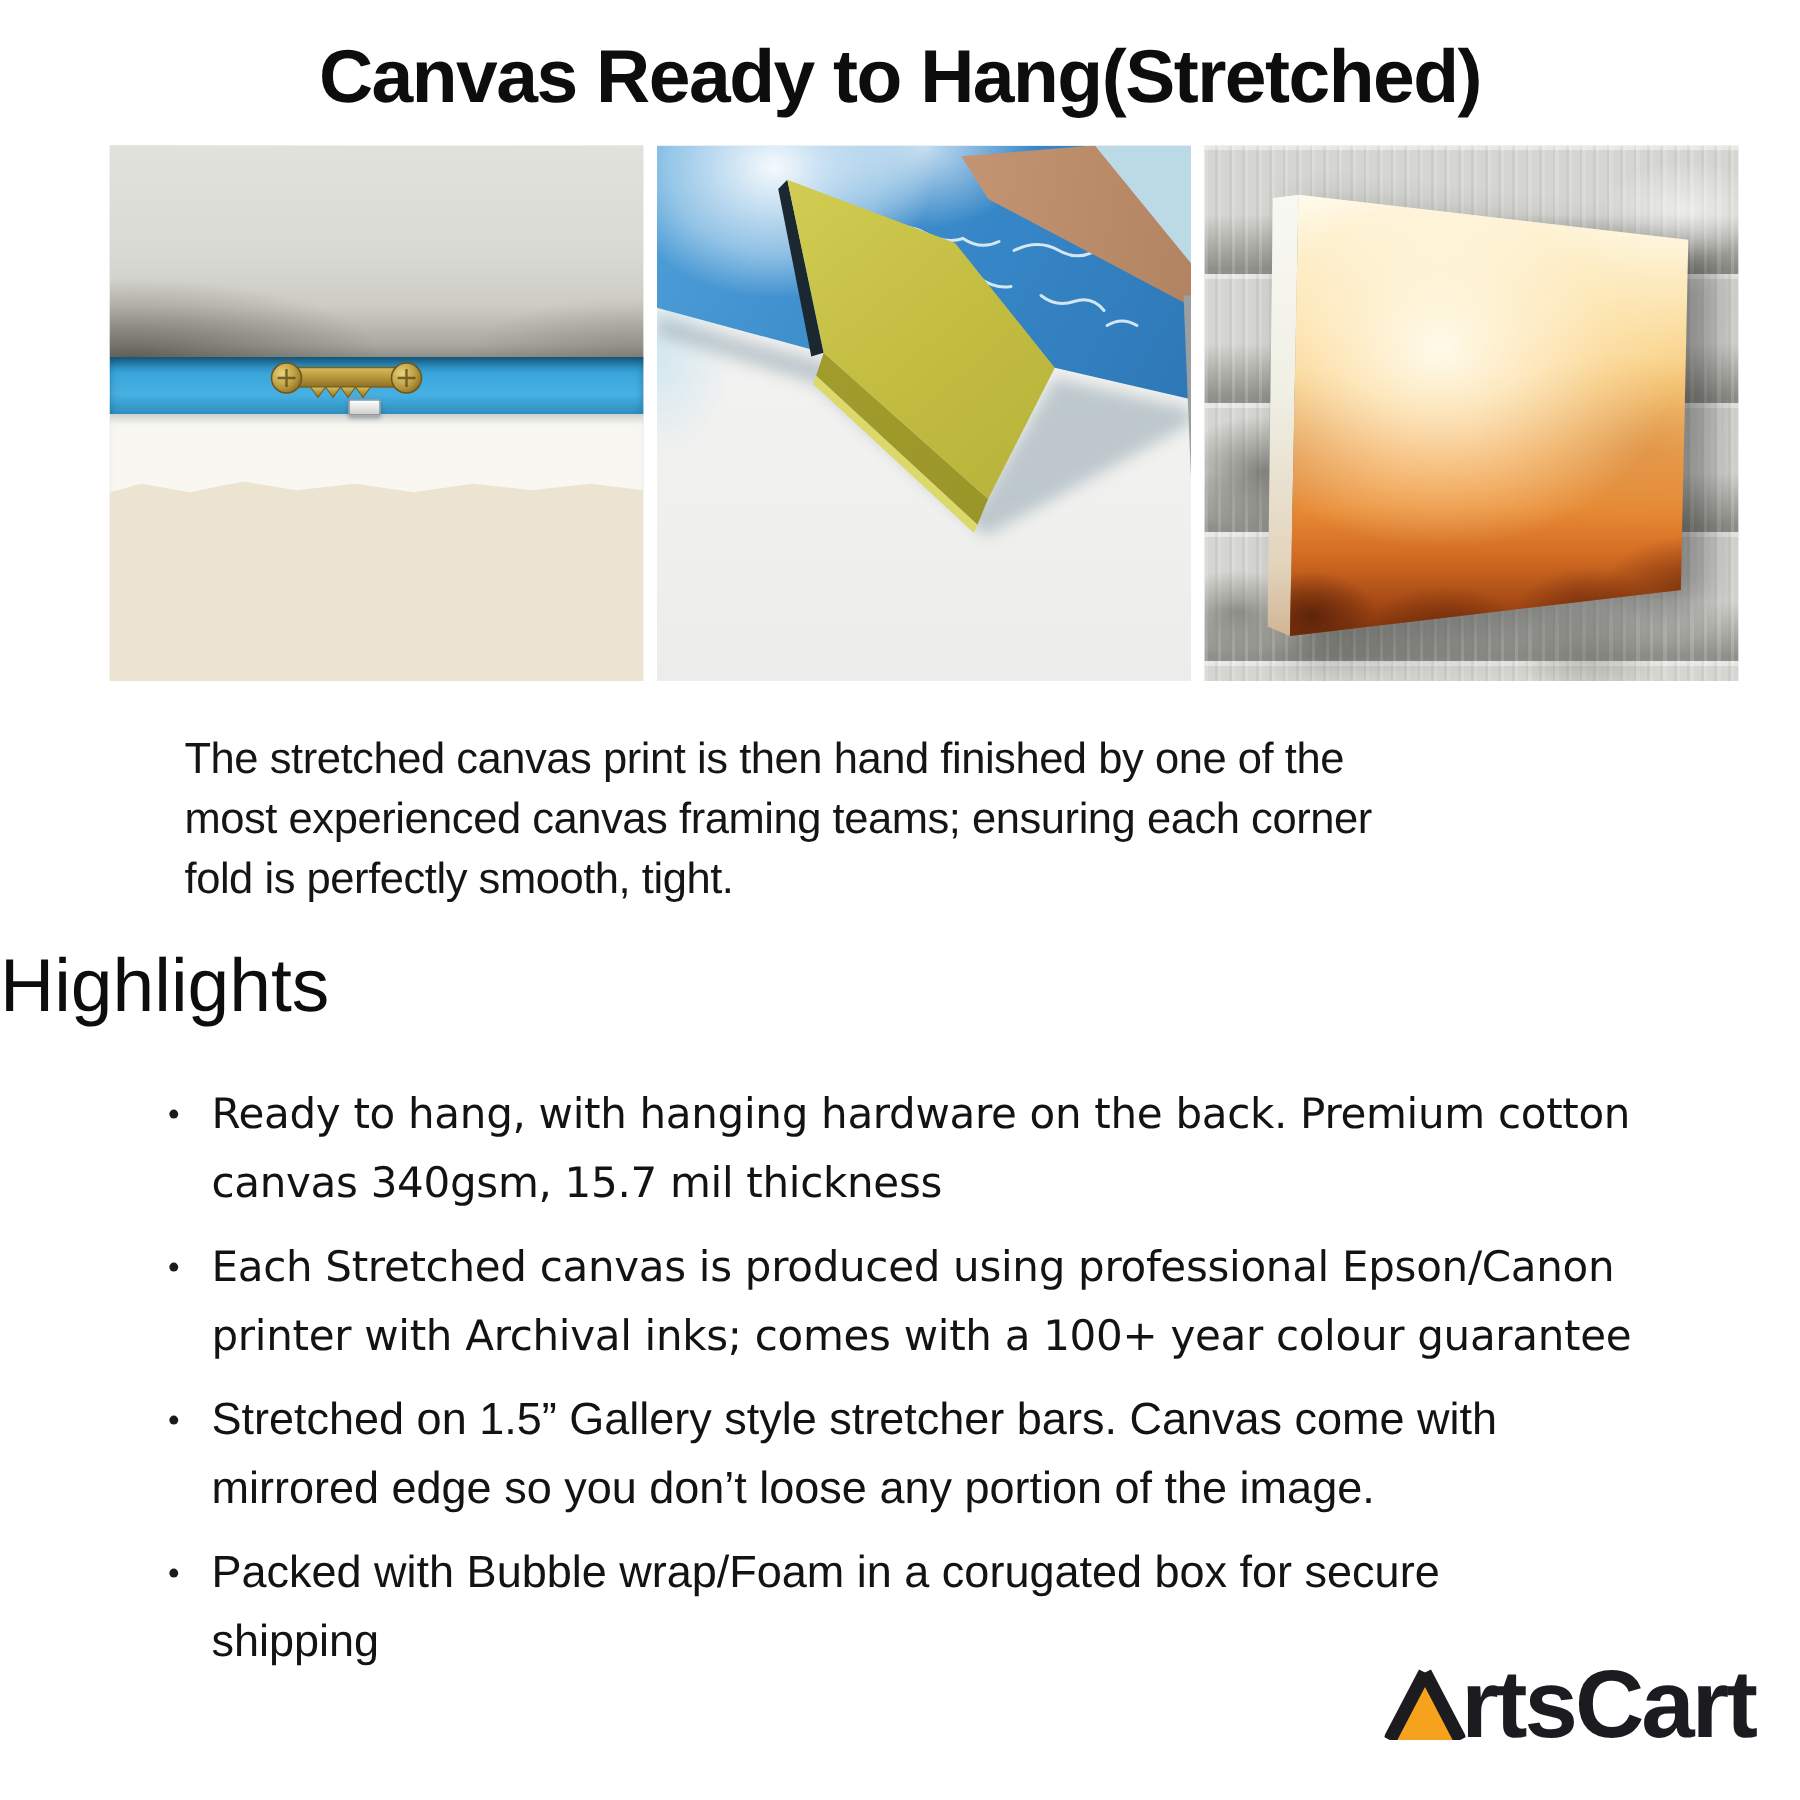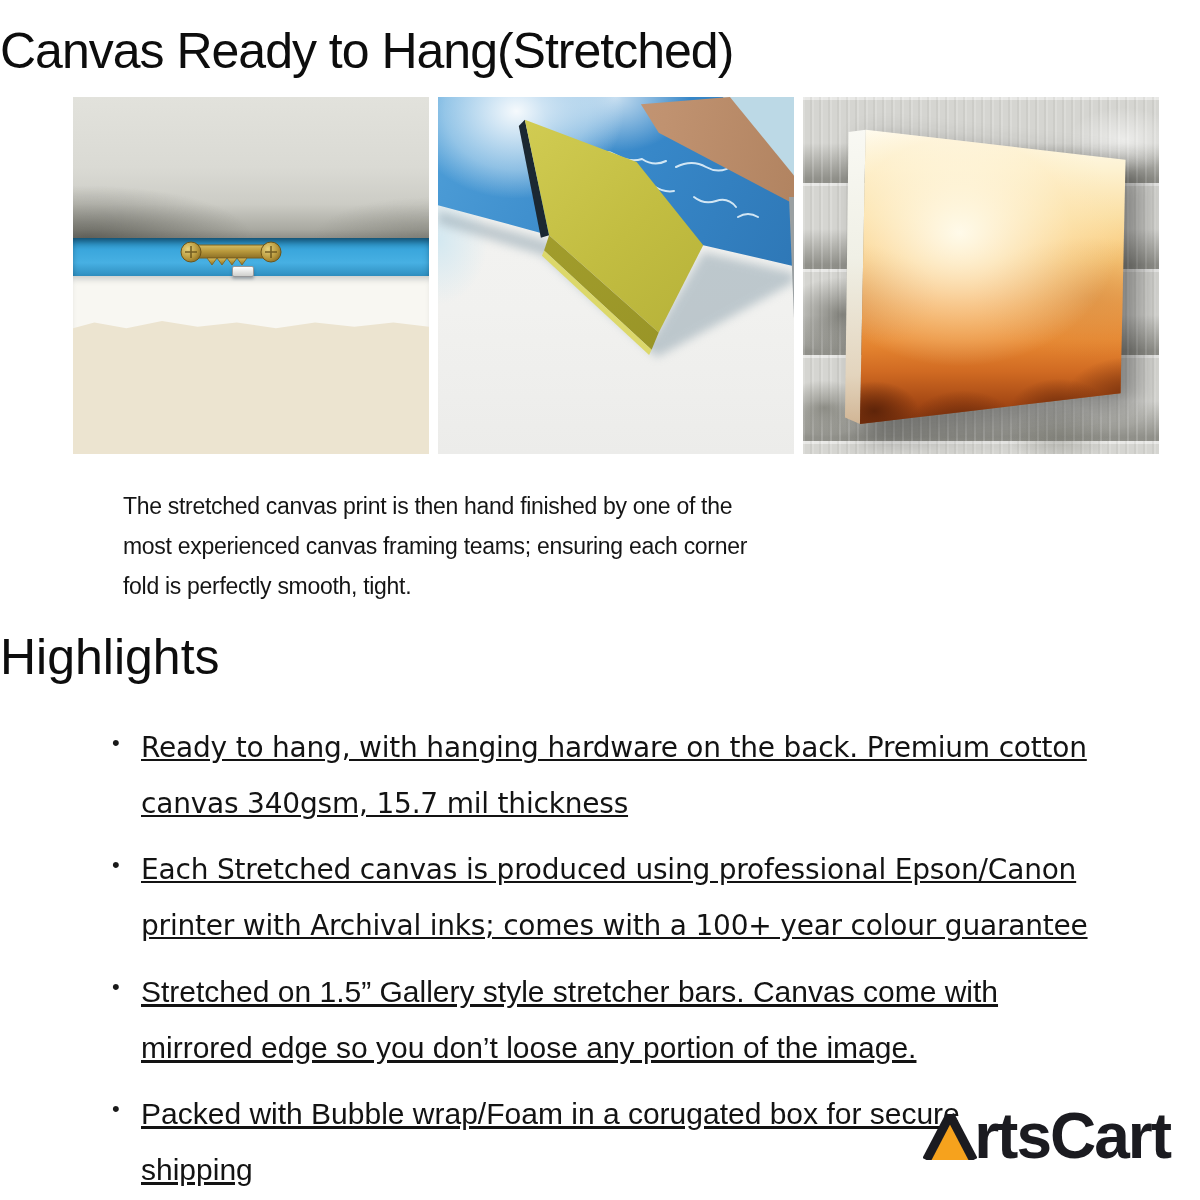--- a/index.html
+++ b/index.html
@@ -1,21 +1,21 @@
 <!DOCTYPE html>
 <html style="--text: #141414; --accent-orange: #F6A21D; --logo-dark: #1B1B20; --photo1-frame-blue: #3AA6DC; --photo1-canvas-cream: #ECE4D0; --hanger-gold: #B7973B; --photo2-canvas-blue: #3787C8; --photo2-corner-olive: #C2BD41; --photo2-wood-tan: #C09270; --photo3-wall-gray: #D5D5D1; --photo3-sunset-orange: #F2A04A;"><head>
 <meta charset="utf-8">
 <style>
   html,body{margin:0;padding:0;background:#ffffff;}
   .page{position:relative;width:1200px;height:1200px;background:#ffffff;overflow:hidden;
         font-family:"Liberation Sans",sans-serif;color:var(--text,#141414);}
 
   
-  .title{position:absolute;top:22px;left:0;right:0;margin:0;text-align:left;
-         font-size:50px;font-weight:400;letter-spacing:-1px;color:#0d0d0d;}
+  .title{position:absolute;top:22px;left:0;right:0;margin:0;text-align:center;
+         font-size:50px;font-weight:700;letter-spacing:-1px;color:#0d0d0d;}
 
   
   .photo-strip{position:absolute;top:97px;left:73px;width:1090px;height:357px;display:flex;gap:9px;}
   .photo{position:relative;flex:0 0 356px;width:356px;height:357px;overflow:hidden;margin:0;background:#eee;}
   .photo *{position:absolute;}
 
   
   .p1-wall{left:0;right:0;top:0;height:39.6%;
     background:
       radial-gradient(75% 60% at 4% 100%, rgba(55,55,48,.55), rgba(55,55,48,0) 62%),
@@ -77,27 +77,27 @@
       radial-gradient(46% 24% at 80% 56%, rgba(205,138,70,.5), rgba(205,138,70,0) 70%),
       radial-gradient(40% 22% at 10% 56%, rgba(196,126,66,.5), rgba(196,126,66,0) 70%),
       radial-gradient(18% 12% at 20% 88%, #5e2409, rgba(94,36,9,0) 70%),
       radial-gradient(22% 14% at 45% 92%, #6b2a0b, rgba(107,42,11,0) 70%),
       radial-gradient(20% 13% at 72% 88%, #702d0c, rgba(112,45,12,0) 70%),
       radial-gradient(26% 16% at 92% 84%, #7a330e, rgba(122,51,14,0) 70%),
       linear-gradient(180deg,#ffffff 0%,#fffdf4 8%,#fdf2d2 20%,#fbe0a6 33%,#f9c877 46%,var(--photo3-sunset-orange,#F2A04A) 58%,#e98a33 68%,#d06a22 77%,#a34714 86%,#6f2a0c 94%,#4a1a06 100%);}
 
   
   .description{position:absolute;top:486px;left:123px;width:990px;margin:0;
-    font-size:23px;line-height:40px;letter-spacing:-.3px;color:#151515;white-space:pre-line;}
+    font-size:29px;line-height:40px;letter-spacing:-.3px;color:#151515;white-space:pre-line;}
   .highlights-heading{position:absolute;top:628px;left:0;right:0;margin:0;
     font-size:50px;font-weight:400;color:#0d0d0d;}
   .bullets{position:absolute;top:720px;left:112px;width:1064px;margin:0;padding:0;list-style:none;}
   .bullet{display:flex;align-items:flex-start;margin:0 0 10px 0;}
   .bullet .marker{flex:0 0 29px;font-size:22px;line-height:46px;color:#1a1a1a;}
-  .bullet .text{font-size:30px;line-height:56px;color:#131313;white-space:pre-line;text-decoration:underline;}
+  .bullet .text{font-size:30px;line-height:46px;color:#131313;white-space:pre-line;}
   .bullet.humanist .text{font-family:"DejaVu Sans",sans-serif;font-size:28px;letter-spacing:-.2px;}
 
   
   .logo{position:absolute;top:1104px;right:30px;font-weight:bold;font-size:64px;line-height:64px;
         letter-spacing:-2px;color:var(--logo-dark,#1B1B20);white-space:nowrap;}
   .logo svg{vertical-align:-2px;}
   .logo .logo-text{margin-left:-3px;margin-top:35px;}
 </style>
 </head>
 <body>

